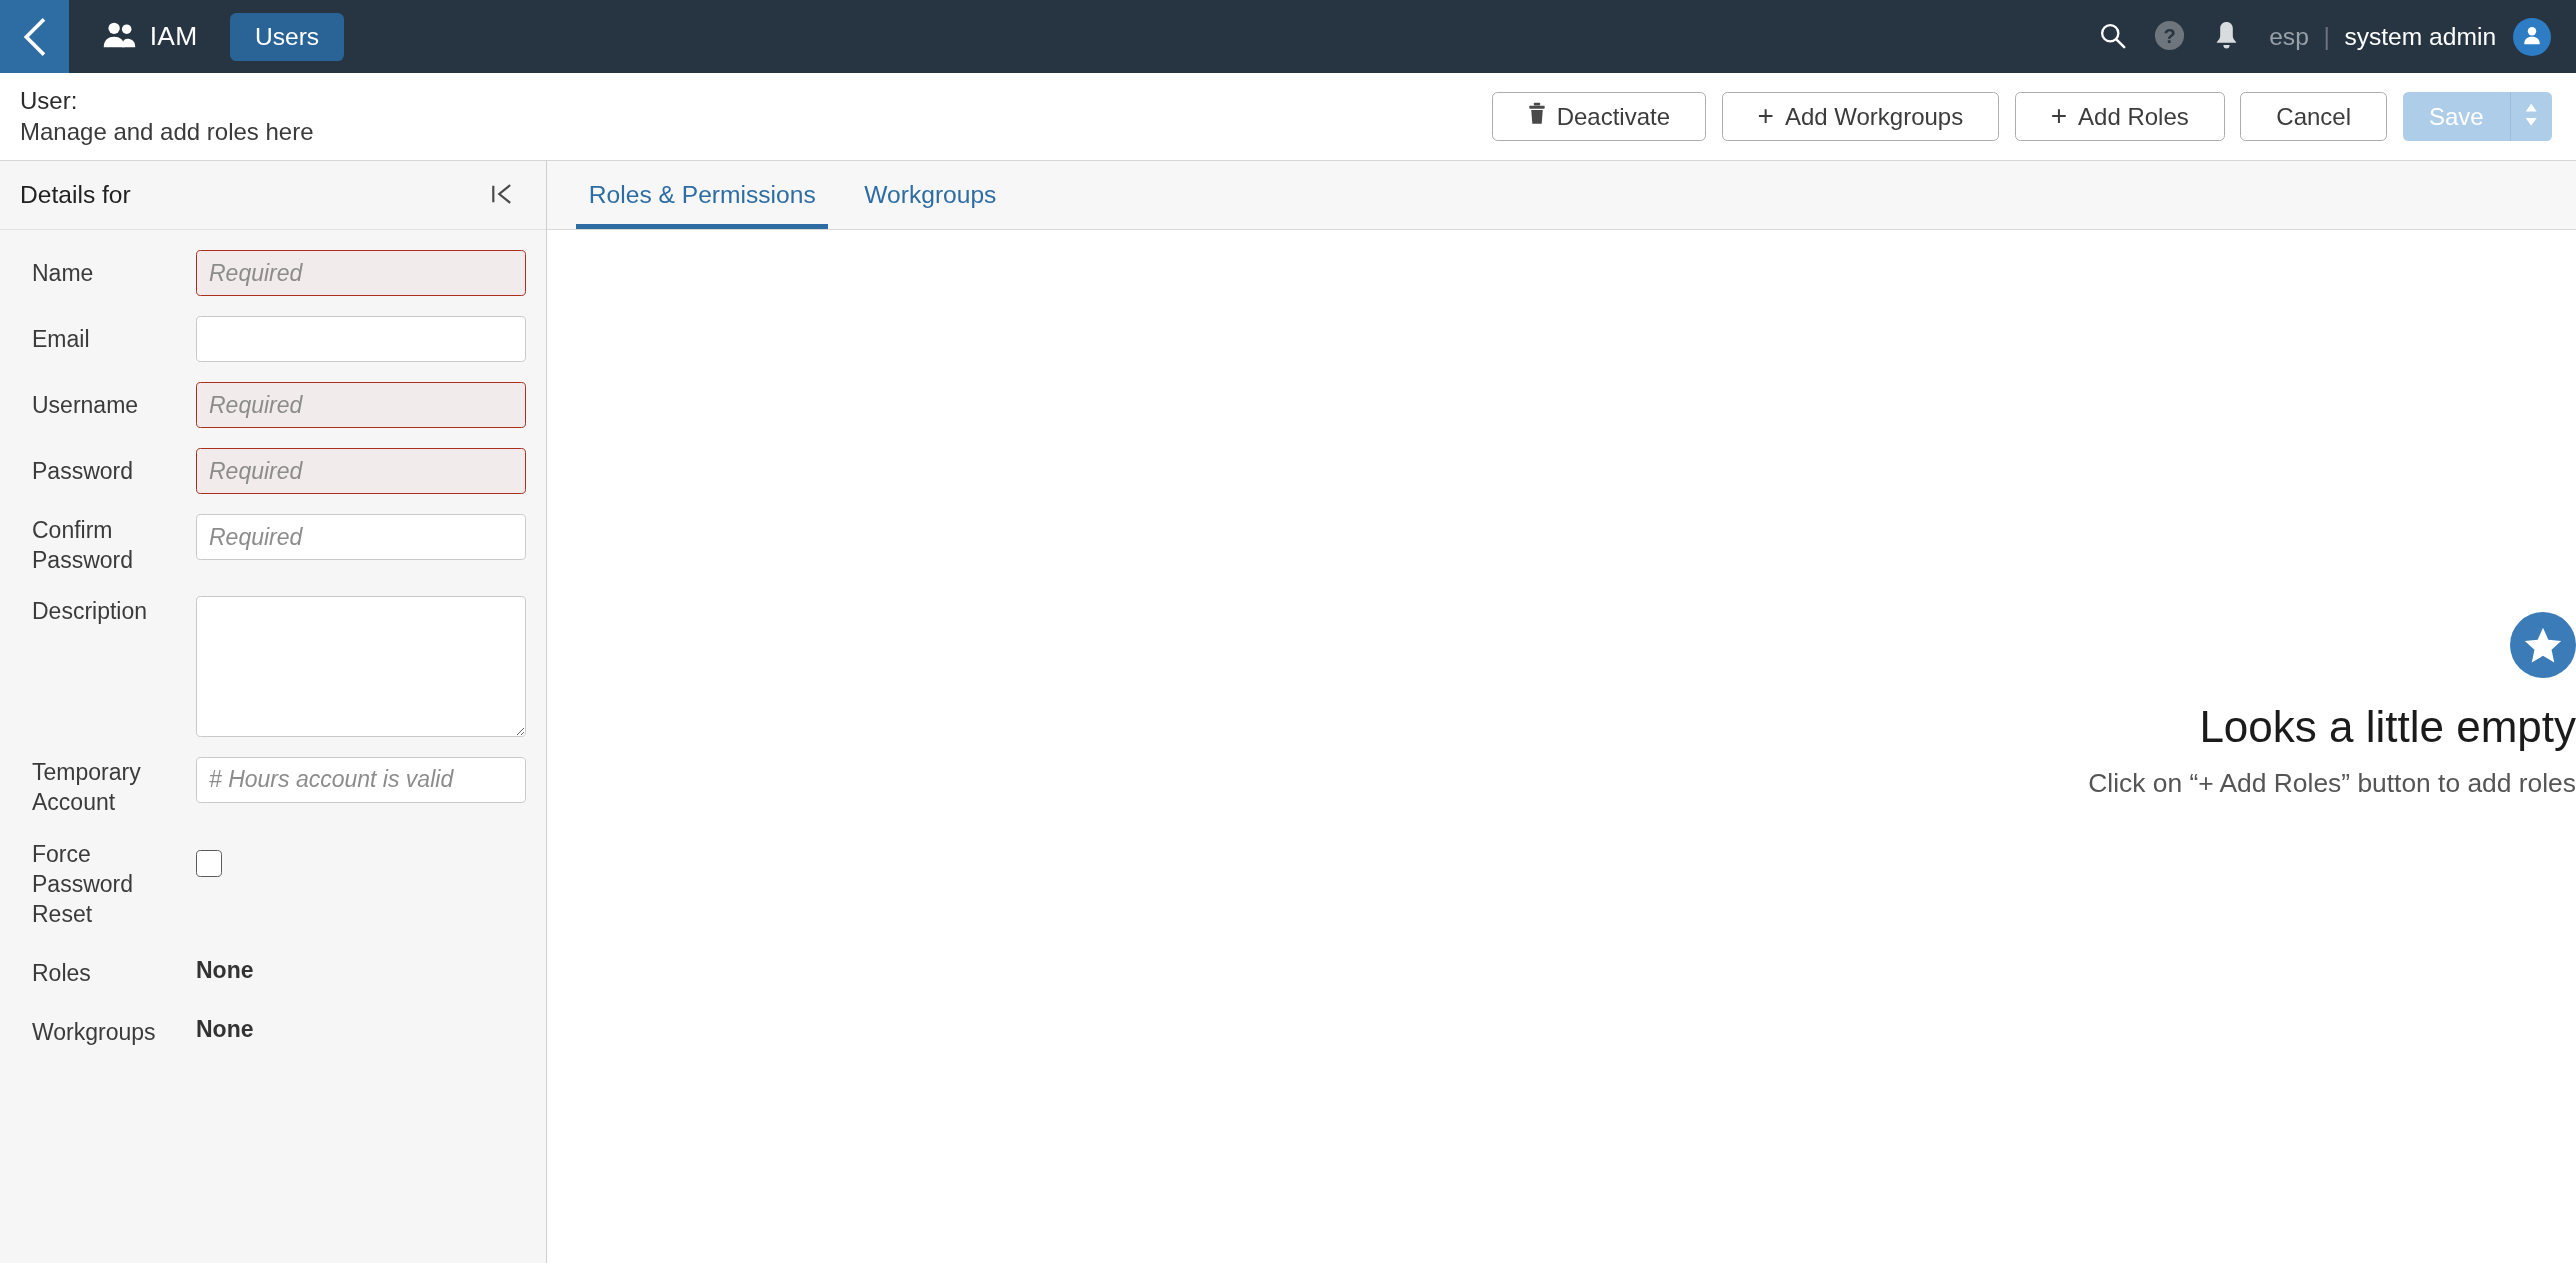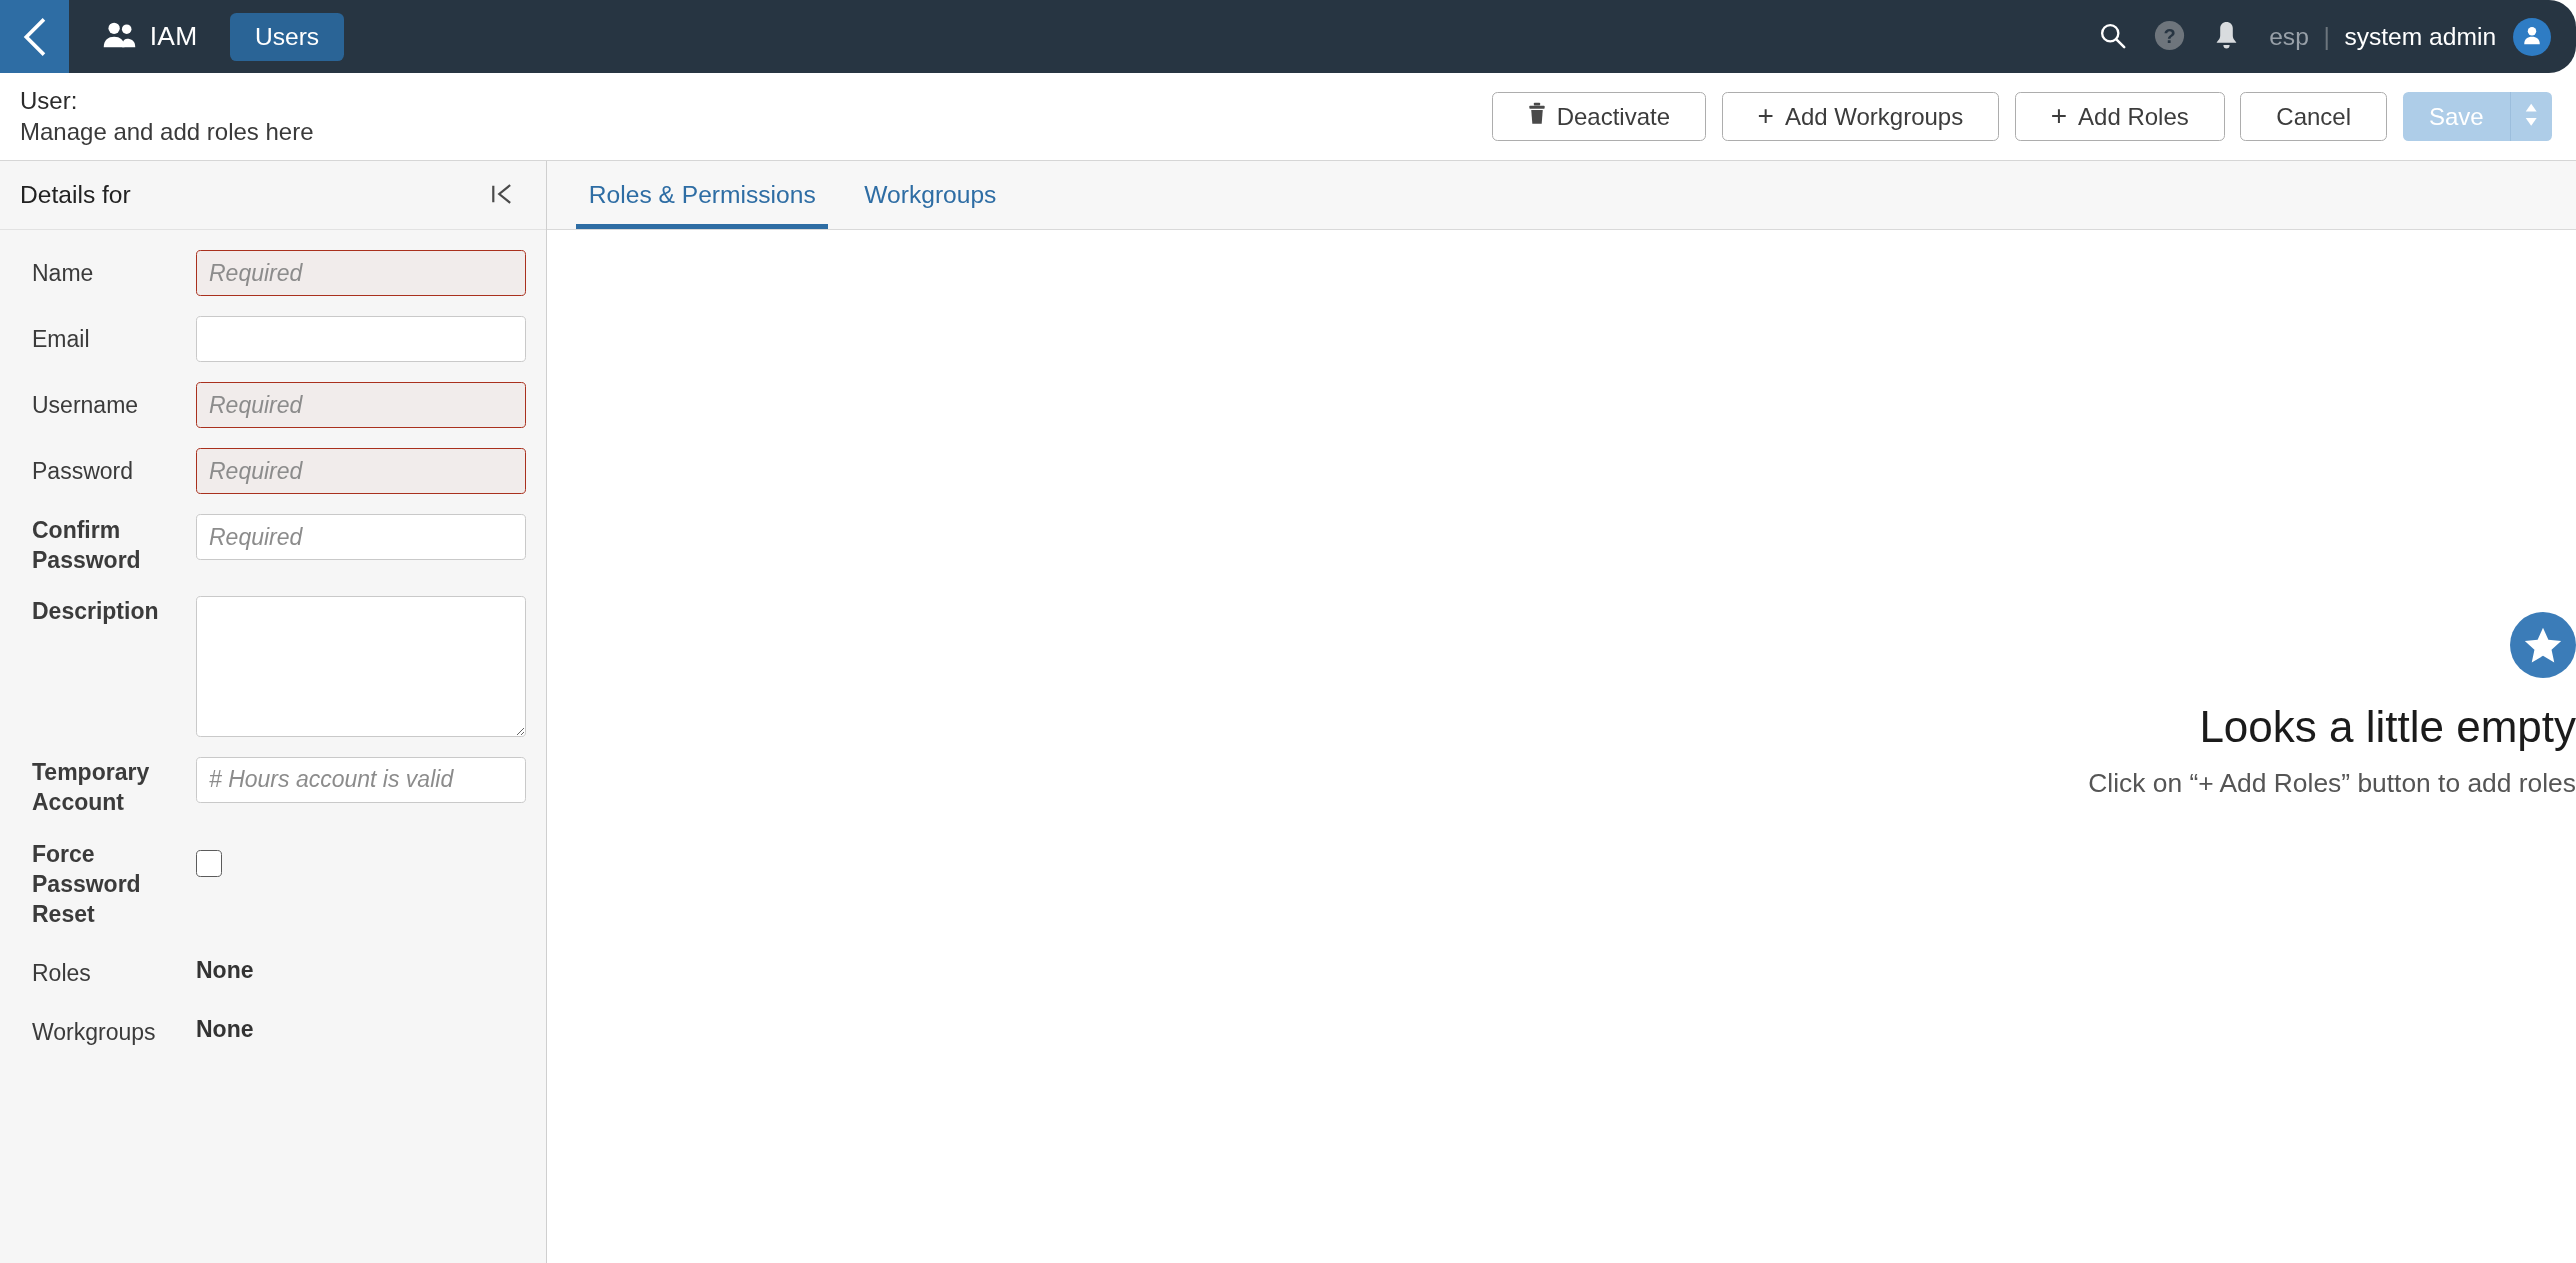--- a/index.html
+++ b/index.html
@@ -12,21 +12,20 @@
     background: #ffffff;
   }
 
   
   .topbar {
     position: relative;
     height: 73px;
     background: #273542;
     display: flex;
     align-items: center;
-    border-radius: 27px;
   }
   .back-btn {
     width: 69px;
     height: 73px;
     background: #2E6DA4;
     display: flex;
     align-items: center;
     justify-content: center;
     flex: 0 0 auto;
     cursor: pointer;
@@ -264,21 +263,21 @@
     margin-top: 12px;
     cursor: pointer;
     flex: 0 0 auto;
   }
   .fvalue {
     font-size: 23px;
     color: #333333;
     padding-top: 7.3px;
     font-weight: bold;
   }
-  .frow.tall .flabel { padding-top: 1.8px; font-weight: bold; }
+  .frow.tall .flabel { padding-top: 1.8px; }
 
   
   .main {
     flex: 1 1 auto;
     background: #ffffff;
     display: flex;
     flex-direction: column;
     min-width: 0;
   }
   .tabbar {

